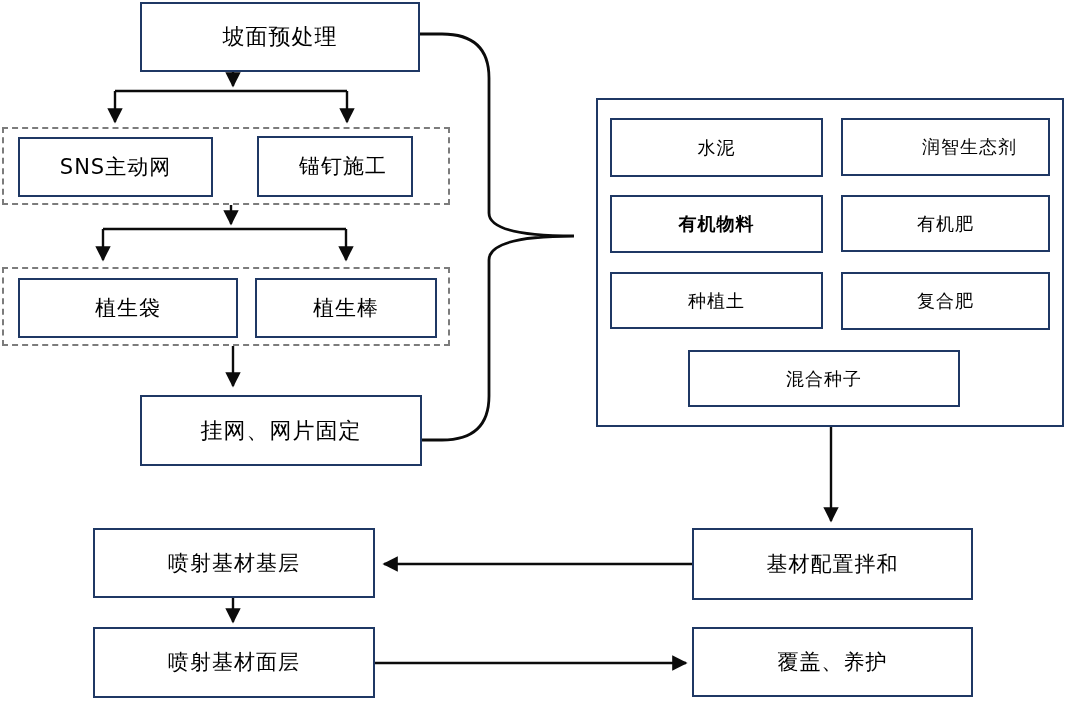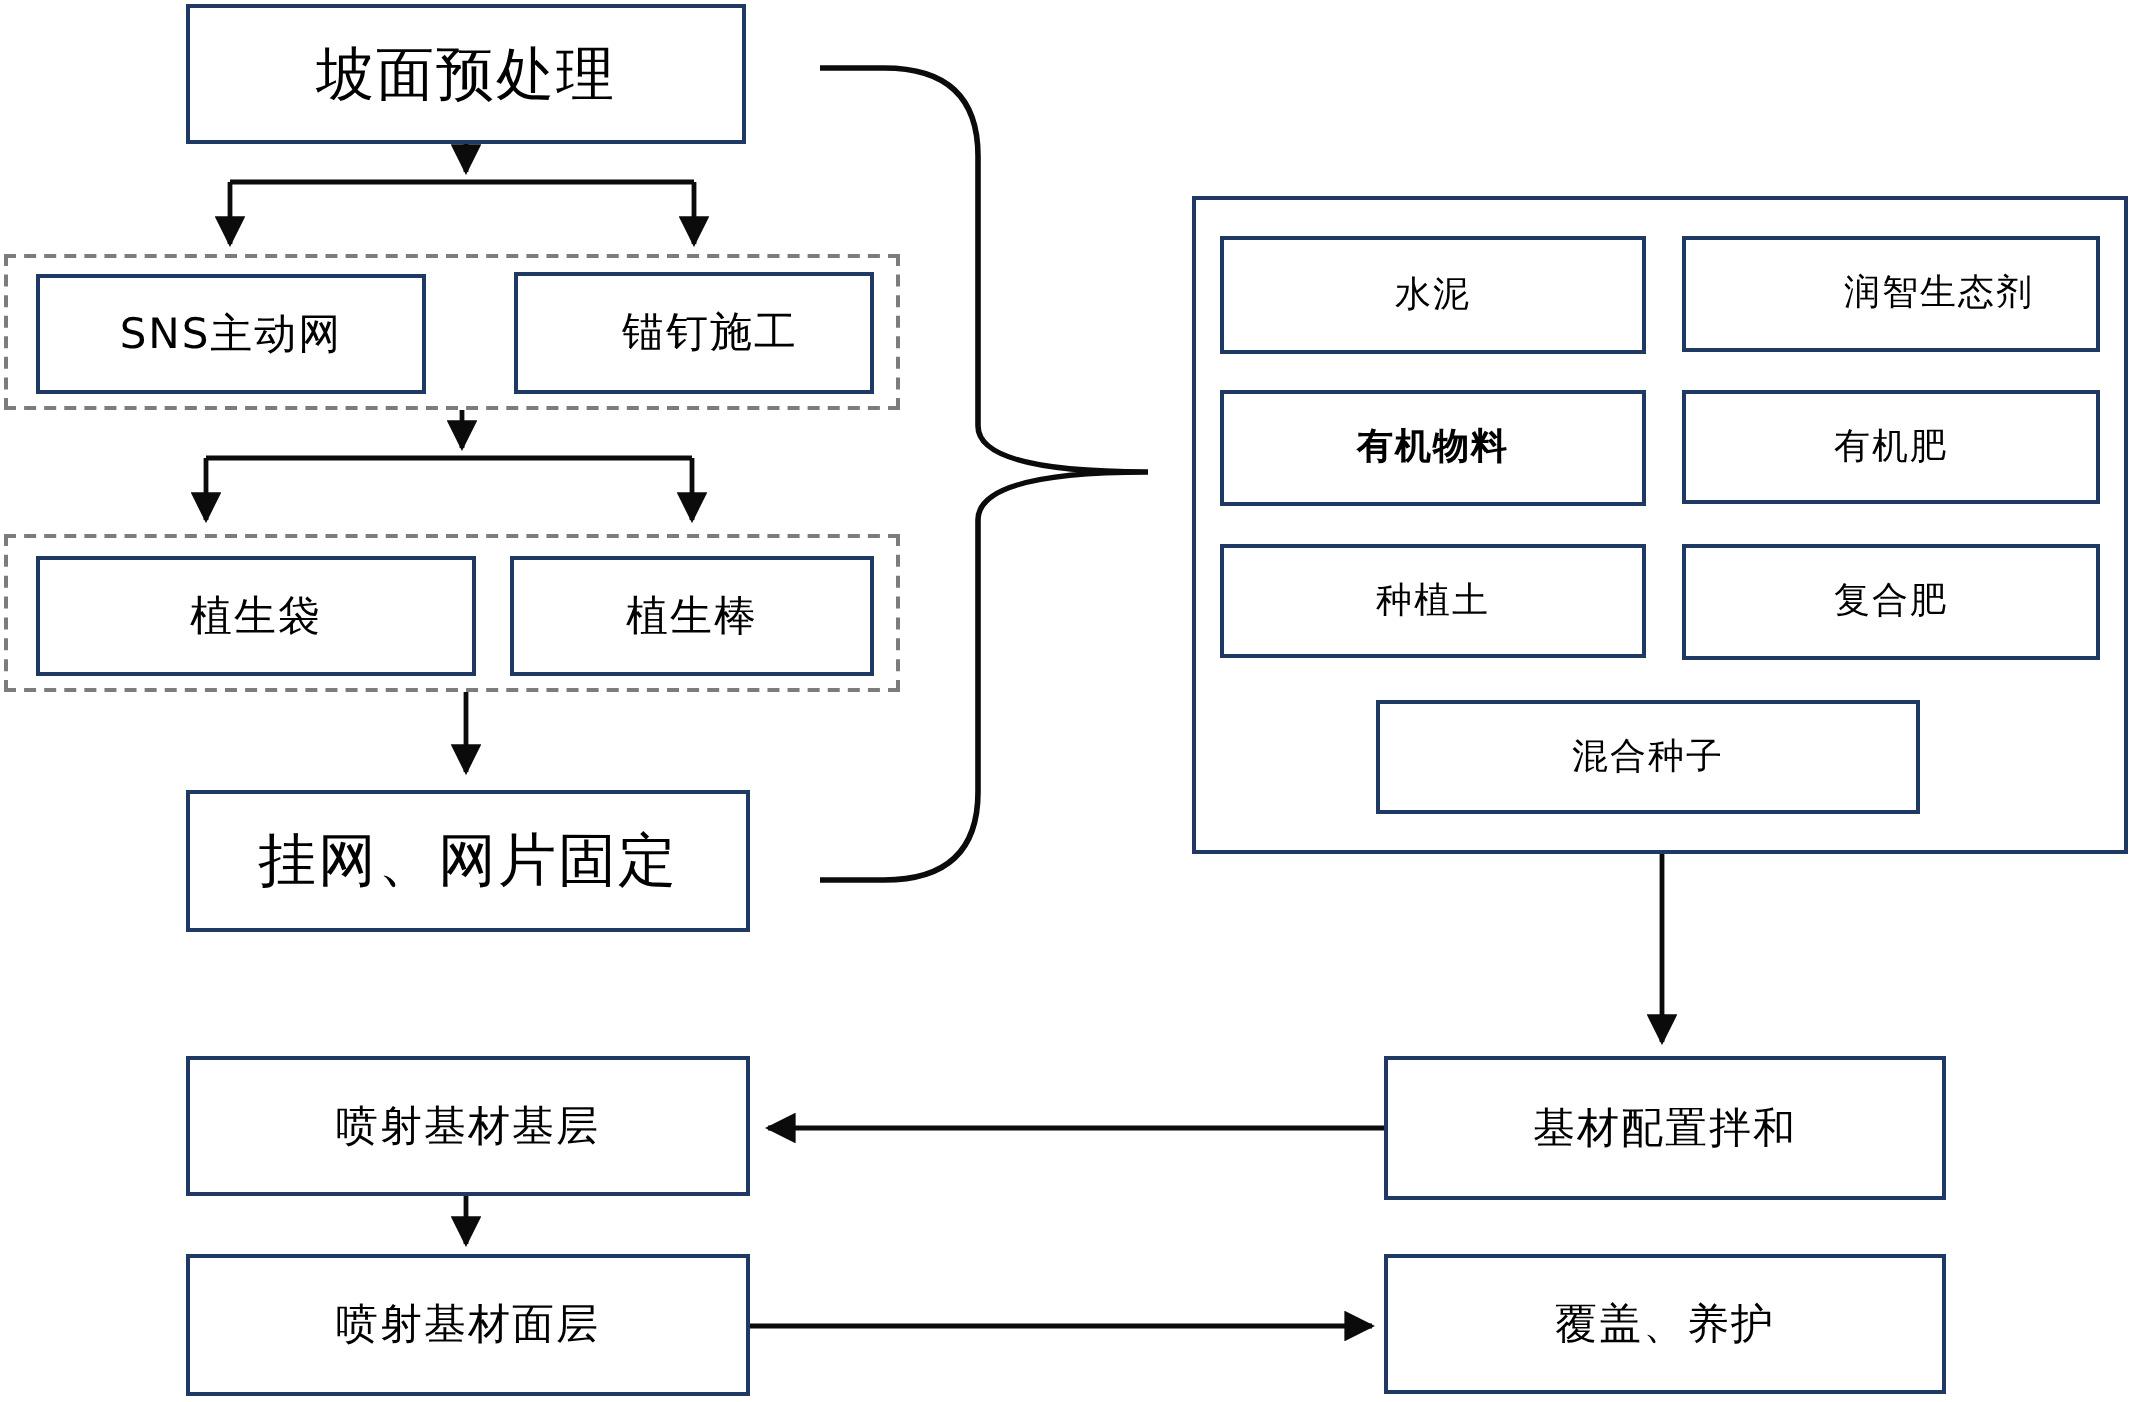--- a/index.html
+++ b/index.html
@@ -41,21 +41,21 @@
     z-index:2;
   }
   svg.connectors {
     position:absolute;
     left:0; top:0;
     width:1067px;
     height:701px;
     z-index:2;
     pointer-events:none;
   }
-  .f29 { font-size:29px; }
+  .f29 { font-size:22px;margin-left:47px; }
   .f28 { font-size:21px; }
   .f27 { font-size:18px; }
 </style>
 </head>
 <body>
 
 <div class="canvas">
 
   <div class="group" style="left:2px; top:127px; width:448px; height:78px;"></div>
   <div class="group" style="left:2px; top:267px; width:448px; height:79px;"></div>
@@ -83,21 +83,21 @@
       <path d="M233,598 V622" marker-end="url(#ah)"></path>
       <path d="M375,663 H686" marker-end="url(#ah)"></path>
       <path d="M410,34 L442,34 Q489,34 489,78 L489,213 Q489,236 574,236 Q489,236 489,260 L489,396 Q489,440 442,440 L410,440" stroke-width="2.8"></path>
     </g>
   </svg>
 
   <div class="node f29" style="left:93px; top:2px; width:280px; height:70px;">坡面预处理</div>
 
   <div class="node f28" style="left:18px; top:137px; width:195px; height:60px;">SNS主动网</div>
 
-  <div class="node f28" style="left:257px; top:136px; width:180px; height:61px;padding-left:16px;">锚钉施工</div>
+  <div class="node f28" style="left:257px; top:136px; width:156px; height:61px;padding-left:16px;">锚钉施工</div>
 
   <div class="node f28" style="left:18px; top:278px; width:220px; height:60px;">植生袋</div>
 
   <div class="node f28" style="left:255px; top:278px; width:182px; height:60px;">植生棒</div>
 
   <div class="node f29" style="left:93px; top:395px; width:282px; height:71px;">挂网、网片固定</div>
 
   <div class="node f27" style="left:610px; top:118px; width:213px; height:59px;">水泥</div>
 
   <div class="node f27" style="left:841px; top:118px; width:209px; height:58px;padding-left:48px;">润智生态剂</div>

